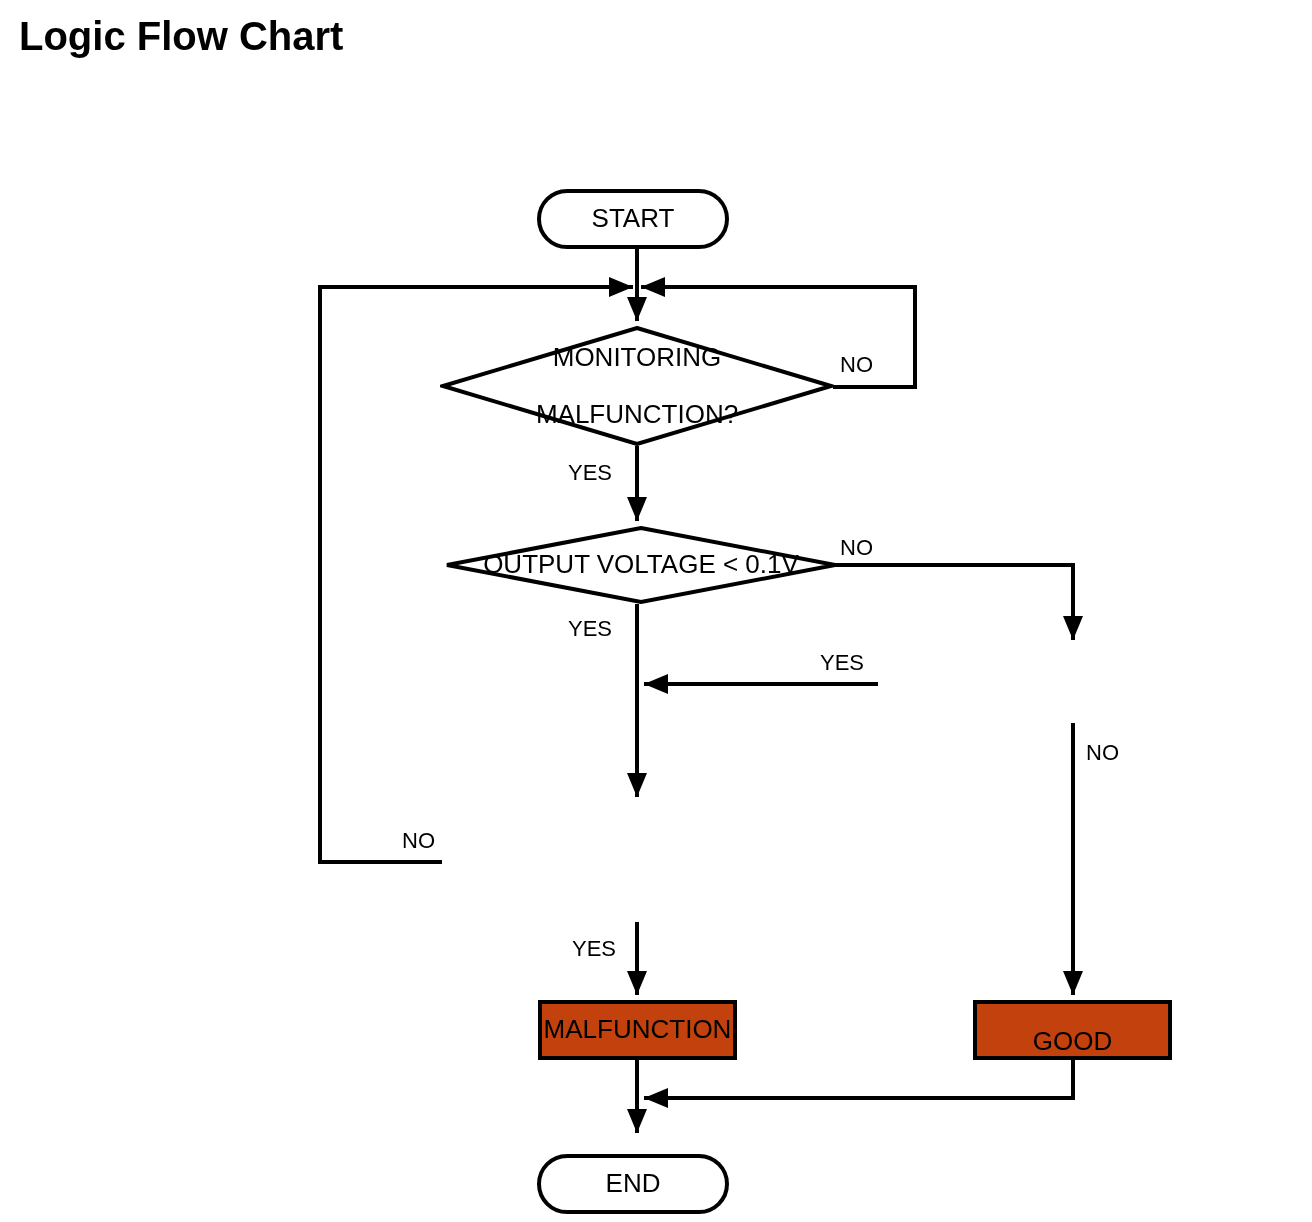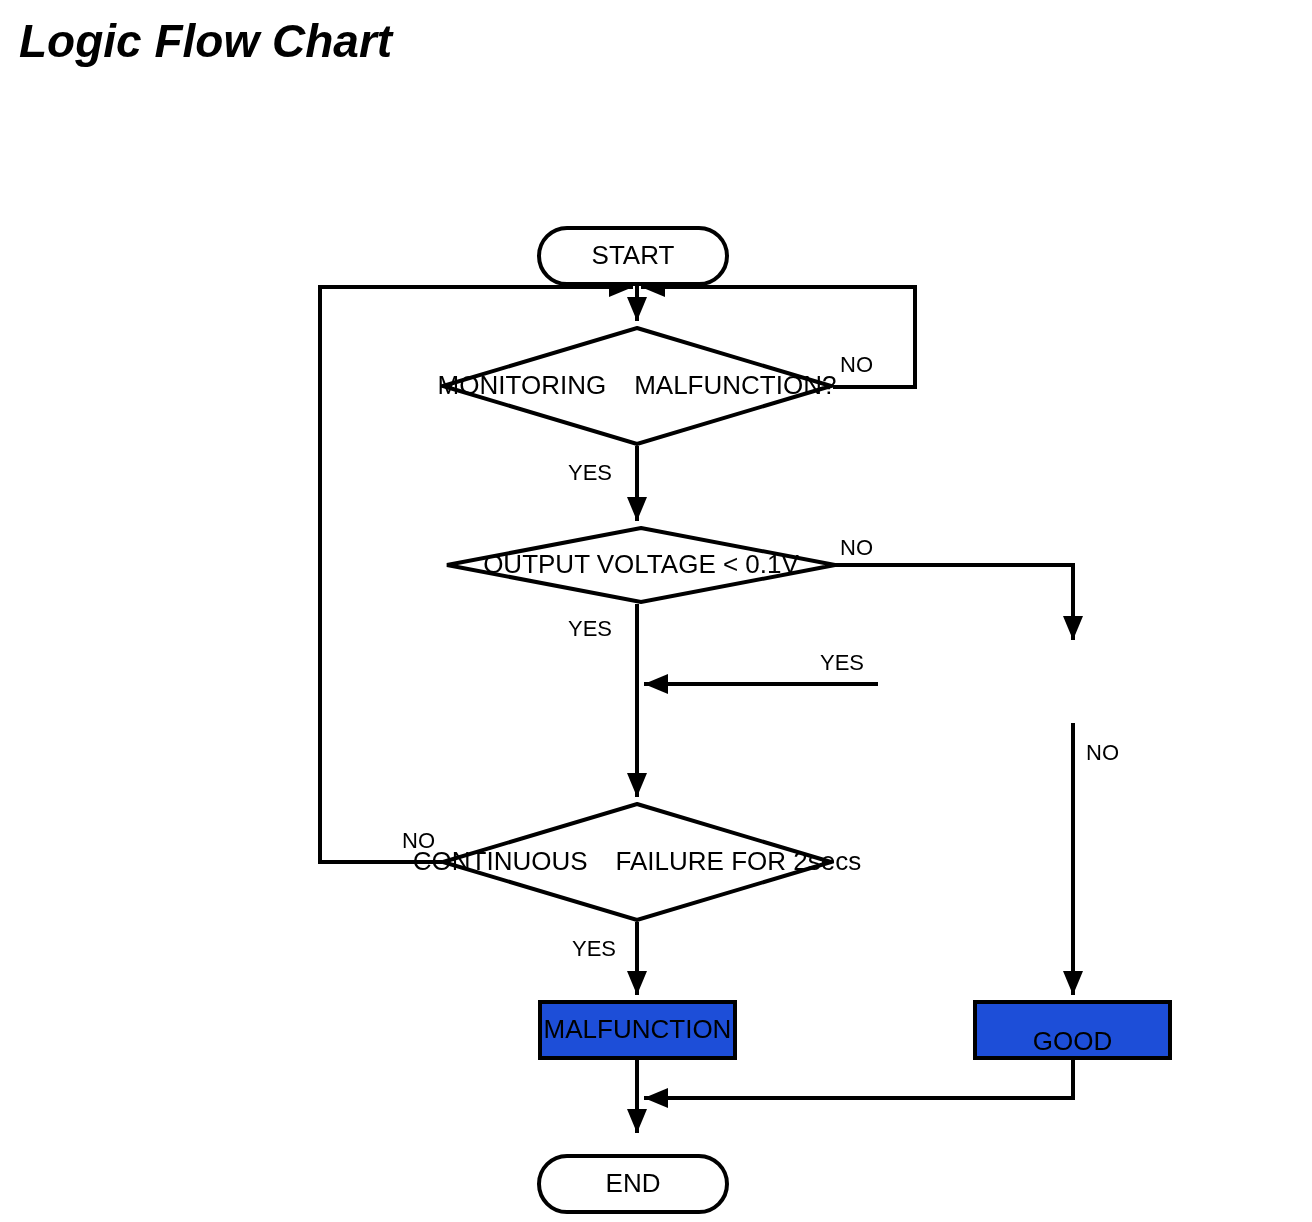--- a/index.html
+++ b/index.html
@@ -9,25 +9,24 @@
     height: 1222px;
     background: #ffffff;
     font-family: "Liberation Sans", sans-serif;
     color: #000000;
     overflow: hidden;
   }
   .page-title {
     position: absolute;
     left: 19px;
     top: 14px;
-    font-size: 46px;
+    font-size: 40px;
     font-weight: bold;
     letter-spacing: 0px;
     white-space: nowrap;
-    font-style: italic;
   }
   .connectors {
     position: absolute;
     left: 0; top: 0;
     width: 1312px;
     height: 1222px;
   }
   .node {
     position: absolute;
     box-sizing: border-box;
@@ -39,45 +38,45 @@
     line-height: 1.12;
     white-space: nowrap;
   }
   .terminator {
     border: 4px solid #000000;
     border-radius: 30px;
     background: #ffffff;
   }
   .process {
     border: 4px solid #000000;
-    background: #1d4ed8;
+    background: #c2410c;
   }
   .diamond { background: transparent; }
   .diamond svg {
     position: absolute;
     left: 0; top: 0;
     width: 100%; height: 100%;
   }
   .diamond .dtext {
     position: absolute;
     inset: 0;
     display: flex;
-    flex-direction: row;
+    flex-direction: column;
     align-items: center;
     justify-content: center;
     text-align: center;
     gap: 28px;
   }
   .edge-label {
     position: absolute;
     font-size: 22px;
     white-space: nowrap;
   }
   
-  #node-start       { left: 537px; top: 189px;  width: 192px; height: 60px; margin-top: 37px; }
+  #node-start       { left: 537px; top: 189px;  width: 192px; height: 60px; }
   #node-monitoring  { left: 440px; top: 326px;  width: 394px; height: 120px; }
   #node-voltage-low { left: 444px; top: 526px;  width: 394px; height: 78px; text-decoration: underline; }
   #node-voltage-high{ left: 878px; top: 645px;  width: 394px; height: 78px; }
   #node-continuous  { left: 440px; top: 802px;  width: 394px; height: 120px; }
   #node-malfunction { left: 538px; top: 1000px; width: 199px; height: 60px; }
   #node-good        { left: 973px; top: 1000px; width: 199px; height: 60px; align-items: flex-end; }
   #node-end         { left: 537px; top: 1138px; width: 192px; height: 60px; margin-top: 16px; }
   
   #lbl-monitoring-no   { left: 840px;  top: 352px; }
   #lbl-monitoring-yes  { left: 568px;  top: 460px; }
@@ -144,29 +143,20 @@
   <div class="node diamond" id="node-voltage-low">
     <svg viewBox="0 0 394 78" xmlns="http://www.w3.org/2000/svg">
       <polygon points="197,2 391,39 197,76 3,39" fill="#ffffff" stroke="#000000" stroke-width="4"></polygon>
     </svg>
     <div class="dtext">
       <span>OUTPUT VOLTAGE &lt; 0.1V</span>
     </div>
   </div>
 
 
-  <div class="node diamond" id="node-continuous">
-    <svg viewBox="0 0 394 120" xmlns="http://www.w3.org/2000/svg">
-      <polygon points="197,2 391,60 197,118 3,60" fill="#ffffff" stroke="#000000" stroke-width="4"></polygon>
-    </svg>
-    <div class="dtext">
-      <span>CONTINUOUS</span>
-      <span>FAILURE FOR 2secs</span>
-    </div>
-  </div>
 
   <div class="node process" id="node-malfunction">
     <span>MALFUNCTION</span>
   </div>
 
   <div class="node process" id="node-good">
     <span>GOOD</span>
   </div>
 
   <div class="node terminator" id="node-end">

